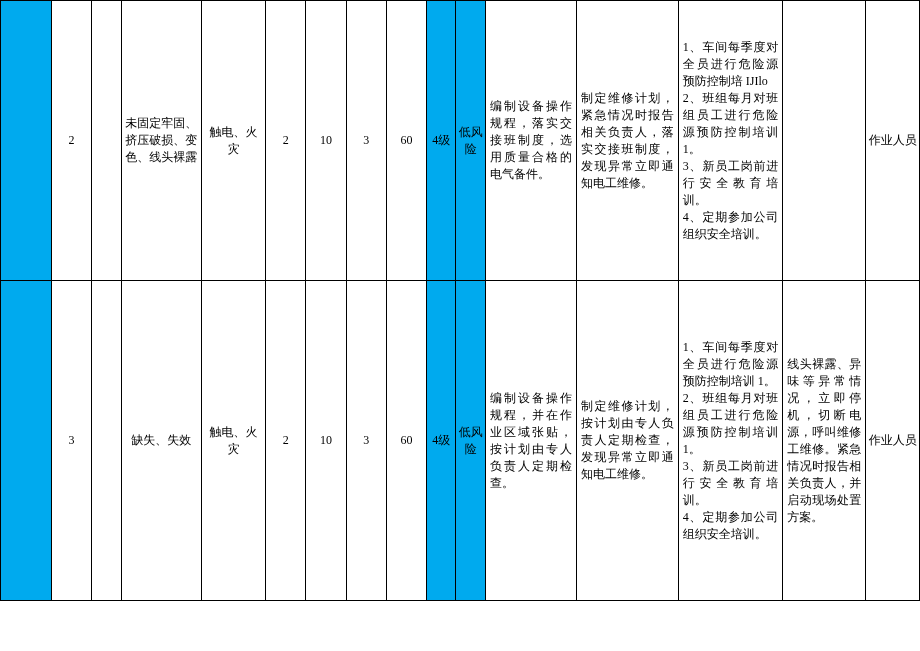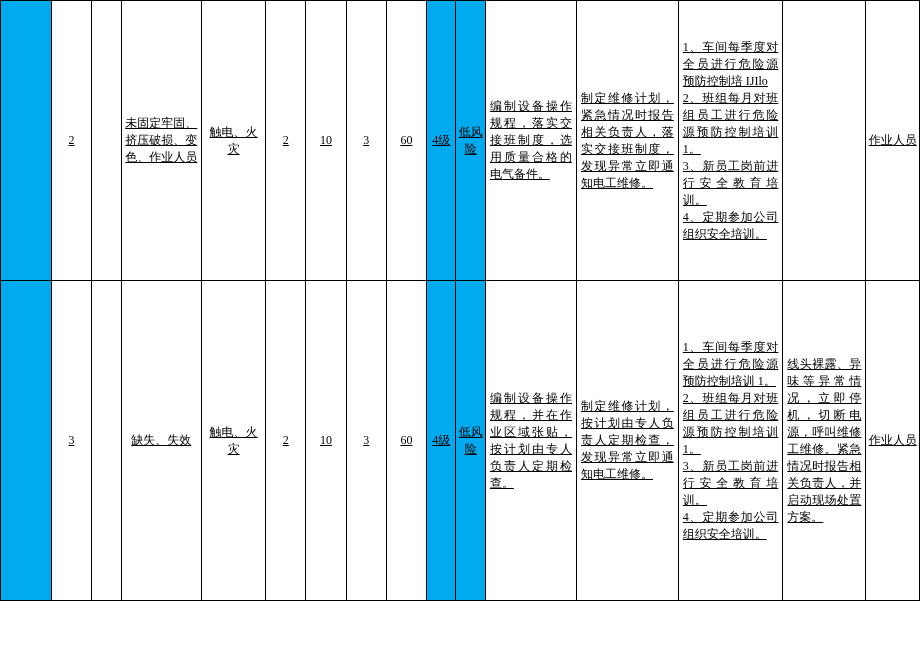--- a/index.html
+++ b/index.html
@@ -15,21 +15,20 @@
       width: 100%;
       table-layout: fixed;
     }
     td {
       border: 1px solid #000;
       padding: 4px 2px;
       vertical-align: middle;
       text-align: center;
       word-break: break-all;
       overflow-wrap: break-word;
-      text-decoration: underline;
     }
     .wide { width: 60px; }
     .narrow { width: 30px; }
     .xnarrow { width: 22px; }
     .just { text-align: justify; padding: 4px; }
     .blue { background: #00aaee; }
     .r1 { height: 280px; }
     .r2 { height: 320px; }
     .col-first { width: 38px; }
   </style>
@@ -54,21 +53,21 @@
     <col style="width:78px">
     <col style="width:62px">
     <col style="width:40px">
   </colgroup>
   <tbody>
 
     <tr class="r1">
       <td class="blue"></td>
       <td>2</td>
       <td></td>
-      <td>未固定牢固、挤压破损、变色、作业人员</td>
+      <td>未固定牢固、挤压破损、变色、线头裸露</td>
       <td>触电、火灾</td>
       <td>2</td>
       <td>10</td>
       <td>3</td>
       <td>60</td>
       <td class="blue">4级</td>
       <td class="blue">低风险</td>
       <td class="just">编制设备操作规程，落实交接班制度，选用质量合格的电气备件。</td>
       <td class="just">制定维修计划，紧急情况时报告相关负责人，落实交接班制度，发现异常立即通知电工维修。</td>
       <td class="just" style="white-space:pre-line;">1、车间每季度对全员进行危险源预防控制培 IJIlo

